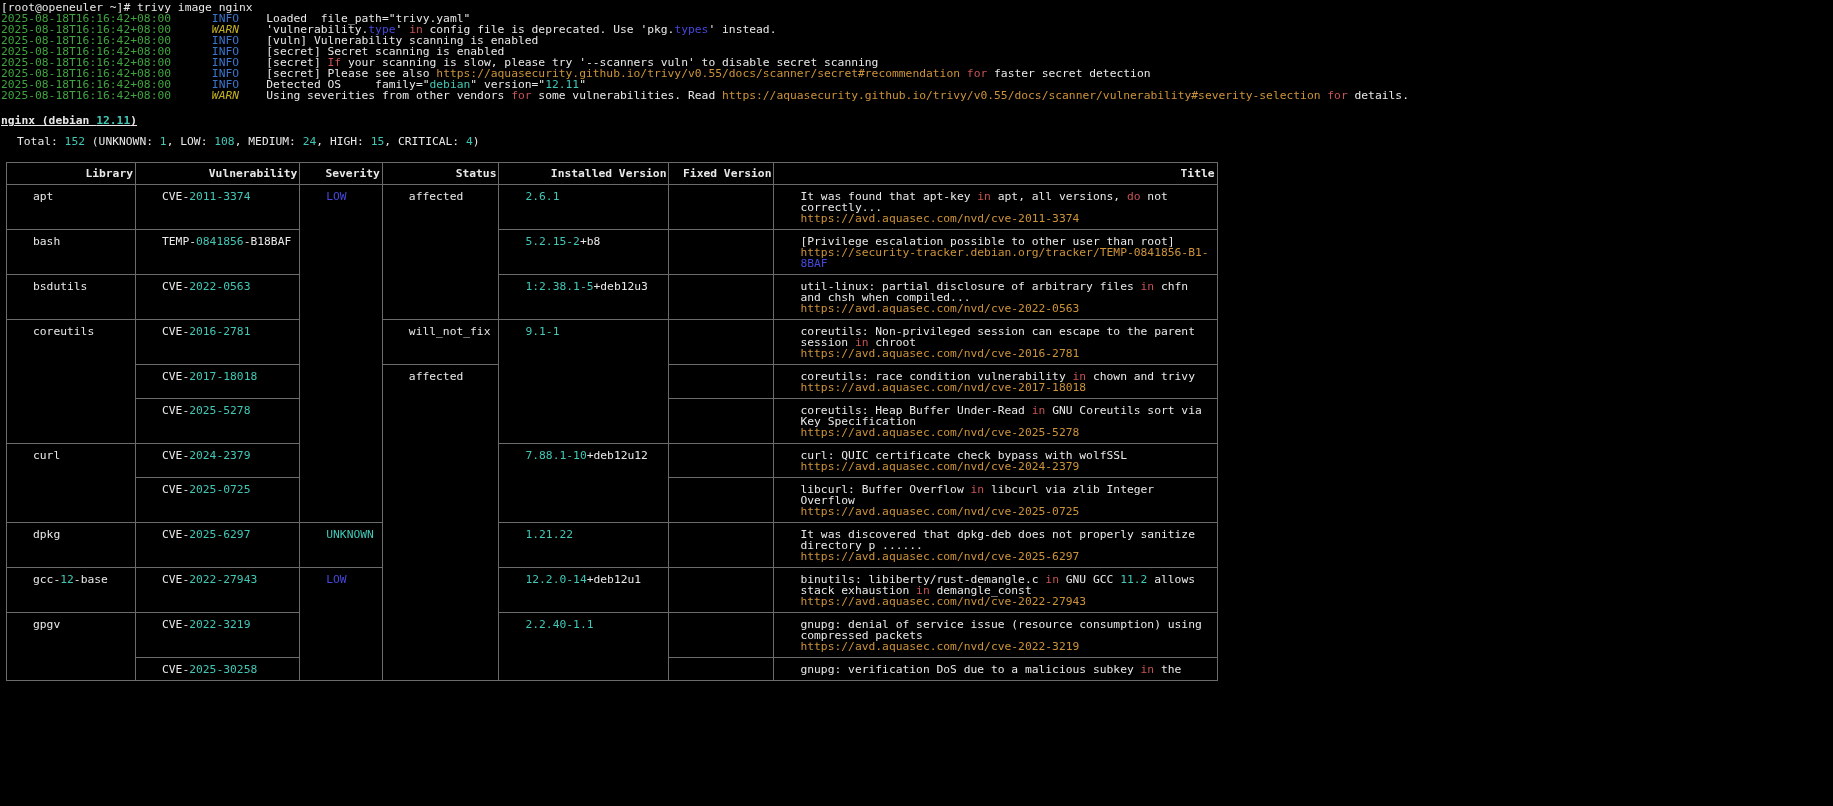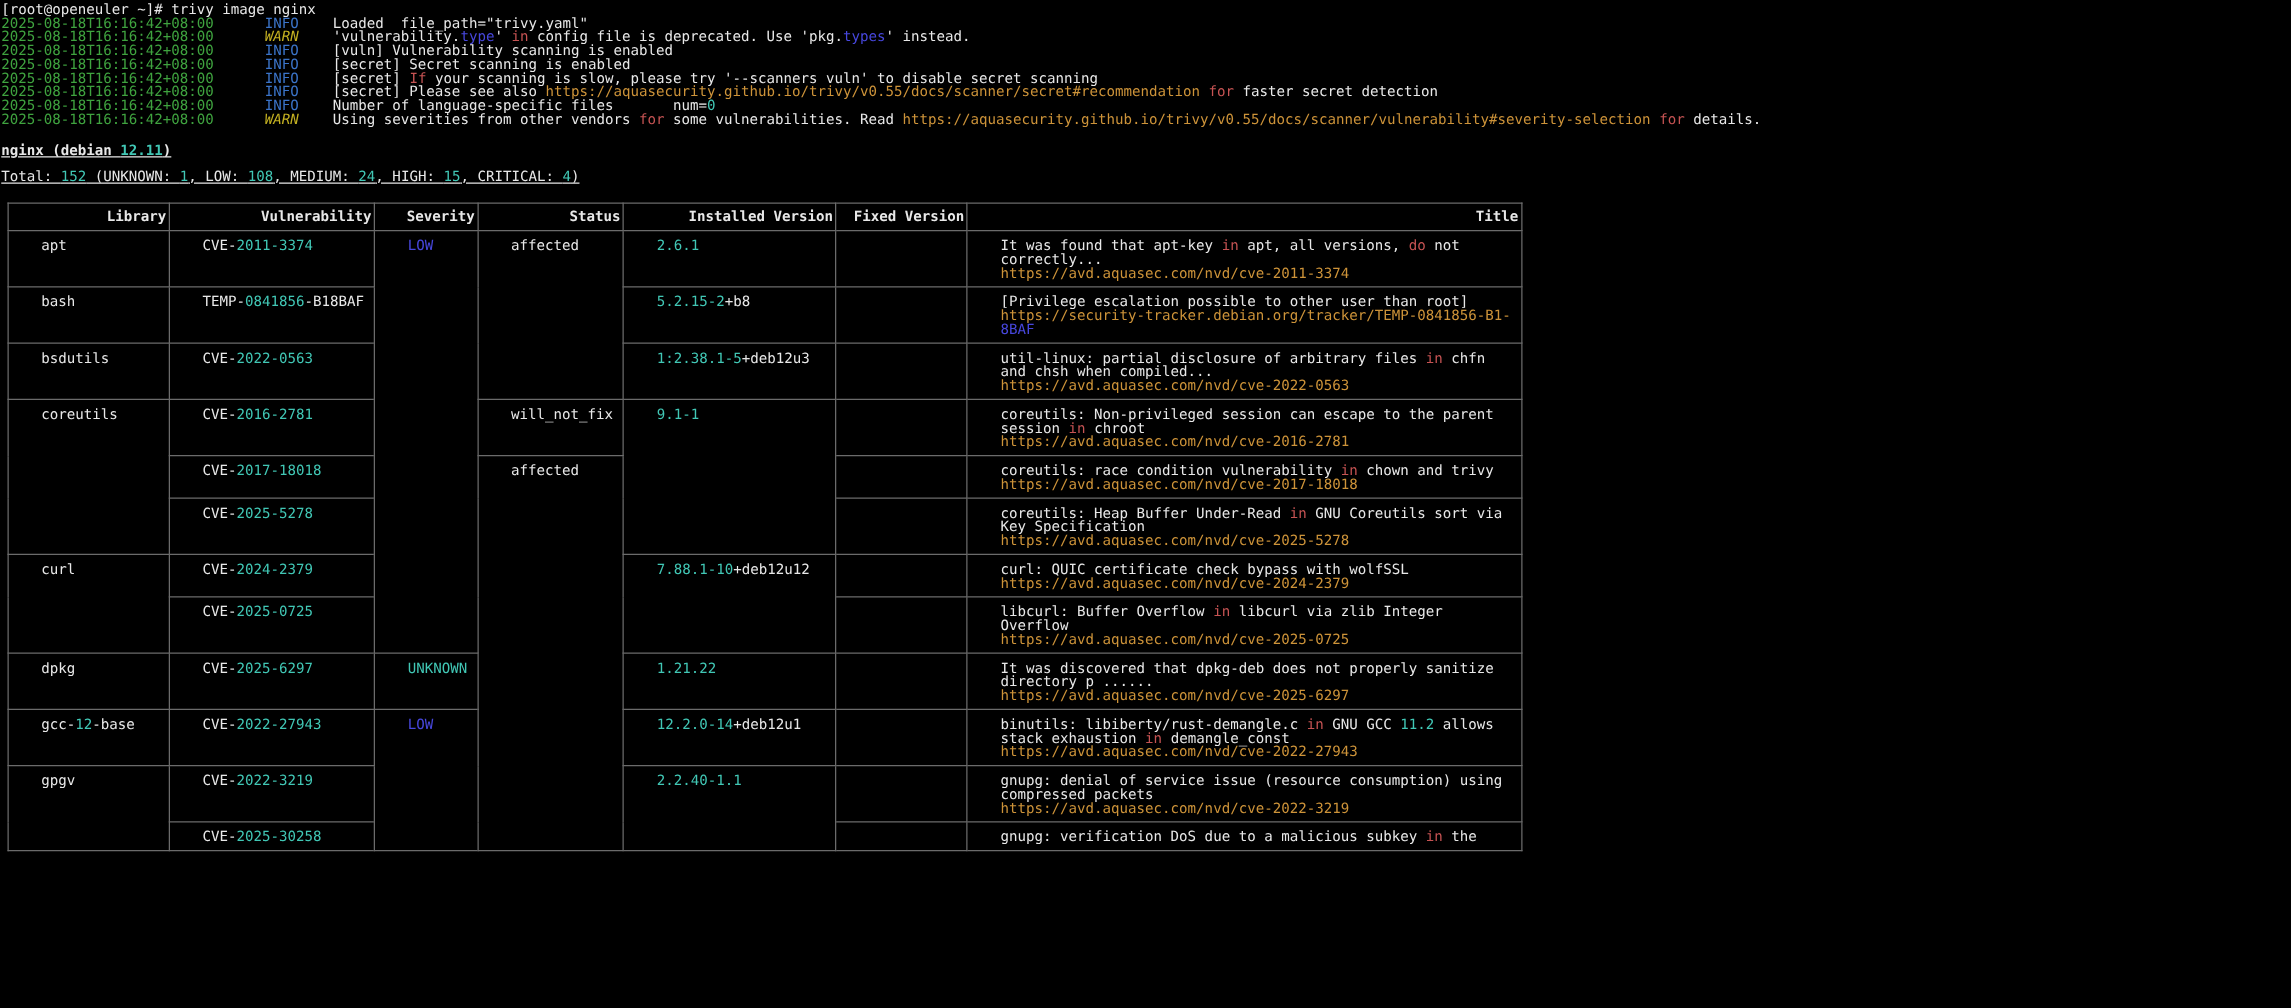--- a/index.html
+++ b/index.html
@@ -12,41 +12,41 @@
   }
   .line{white-space:pre;height:11px;}
   .g{color:#3fa33f;}          
   .bl{color:#3b74c9;}         
   .y{color:#c3b021;font-style:italic;}          
   .c{color:#41c7b5;}          
   .b{color:#4747dd;}          
   .r{color:#c65353;text-align:right;}          
   .o{color:#cd9339;}          
   .heading{font-weight:bold;text-decoration:underline;margin:14px 0 0 0;height:11px;white-space:pre;}
-  .summary{margin:10px 0 0 0;height:11px;white-space:pre;text-decoration:underline;}
+  .summary{margin:10px 0 0 16px;height:11px;white-space:pre;}
   table{border-collapse:collapse;table-layout:fixed;margin:15px 0 0 5px;}
   th,td{border:1px solid #6b6b6b;}
   th{font-weight:bold;text-align:right;padding:5px 2px;white-space:pre;height:11px;}
   td{vertical-align:top;padding:6px 8px 5px 26px;white-space:pre;}
   .w-lib{width:129px;} .w-vuln{width:149px;} .w-sev{width:70px;} .w-stat{width:95px;}
   .w-inst{width:170px;} .w-fix{width:105px;} .w-title{width:413px;}
 </style>
 </head>
 <body>
 
 <div class="line">[root@openeuler ~]# trivy image nginx</div>
 
 <div id="log-lines">
     <div class="line"><span class="g">2025-08-18T16:16:42+08:00      </span><span class="bl">INFO</span><span>    </span><span>Loaded  file_path="trivy.yaml"</span></div>
     <div class="line"><span class="g">2025-08-18T16:16:42+08:00      </span><span class="y">WARN</span><span>    </span><span>'vulnerability.</span><span class="b">type</span><span>' </span><span class="r">in</span><span> config file is deprecated. Use 'pkg.</span><span class="b">types</span><span>' instead.</span></div>
     <div class="line"><span class="g">2025-08-18T16:16:42+08:00      </span><span class="bl">INFO</span><span>    </span><span>[vuln] Vulnerability scanning is enabled</span></div>
     <div class="line"><span class="g">2025-08-18T16:16:42+08:00      </span><span class="bl">INFO</span><span>    </span><span>[secret] Secret scanning is enabled</span></div>
     <div class="line"><span class="g">2025-08-18T16:16:42+08:00      </span><span class="bl">INFO</span><span>    </span><span>[secret] </span><span class="r">If</span><span> your scanning is slow, please try '--scanners vuln' to disable secret scanning</span></div>
     <div class="line"><span class="g">2025-08-18T16:16:42+08:00      </span><span class="bl">INFO</span><span>    </span><span>[secret] Please see also </span><span class="o">https://aquasecurity.github.io/trivy/v0.55/docs/scanner/secret#recommendation</span><span> </span><span class="r">for</span><span> faster secret detection</span></div>
-    <div class="line"><span class="g">2025-08-18T16:16:42+08:00      </span><span class="bl">INFO</span><span>    </span><span>Number of language-specific files       num=</span><span class="c">0</span></div>
+    <div class="line"><span class="g">2025-08-18T16:16:42+08:00      </span><span class="bl">INFO</span><span>    </span><span>Detected OS     family="</span><span class="c">debian</span><span>" version="</span><span class="c">12.11</span><span>"</span></div>
     <div class="line"><span class="g">2025-08-18T16:16:42+08:00      </span><span class="y">WARN</span><span>    </span><span>Using severities from other vendors </span><span class="r">for</span><span> some vulnerabilities. Read </span><span class="o">https://aquasecurity.github.io/trivy/v0.55/docs/scanner/vulnerability#severity-selection</span><span> </span><span class="r">for</span><span> details.</span></div>
   </div>
 
 <div class="heading line"><span>nginx (debian </span><span class="c">12.11</span><span>)</span></div>
 
 <div class="summary line"><span>Total: </span><span class="c">152</span><span> (UNKNOWN: </span><span class="c">1</span><span>, LOW: </span><span class="c">108</span><span>, MEDIUM: </span><span class="c">24</span><span>, HIGH: </span><span class="c">15</span><span>, CRITICAL: </span><span class="c">4</span><span>)</span></div>
 
 <table id="vuln-table">
   <colgroup>
     <col class="w-lib">

